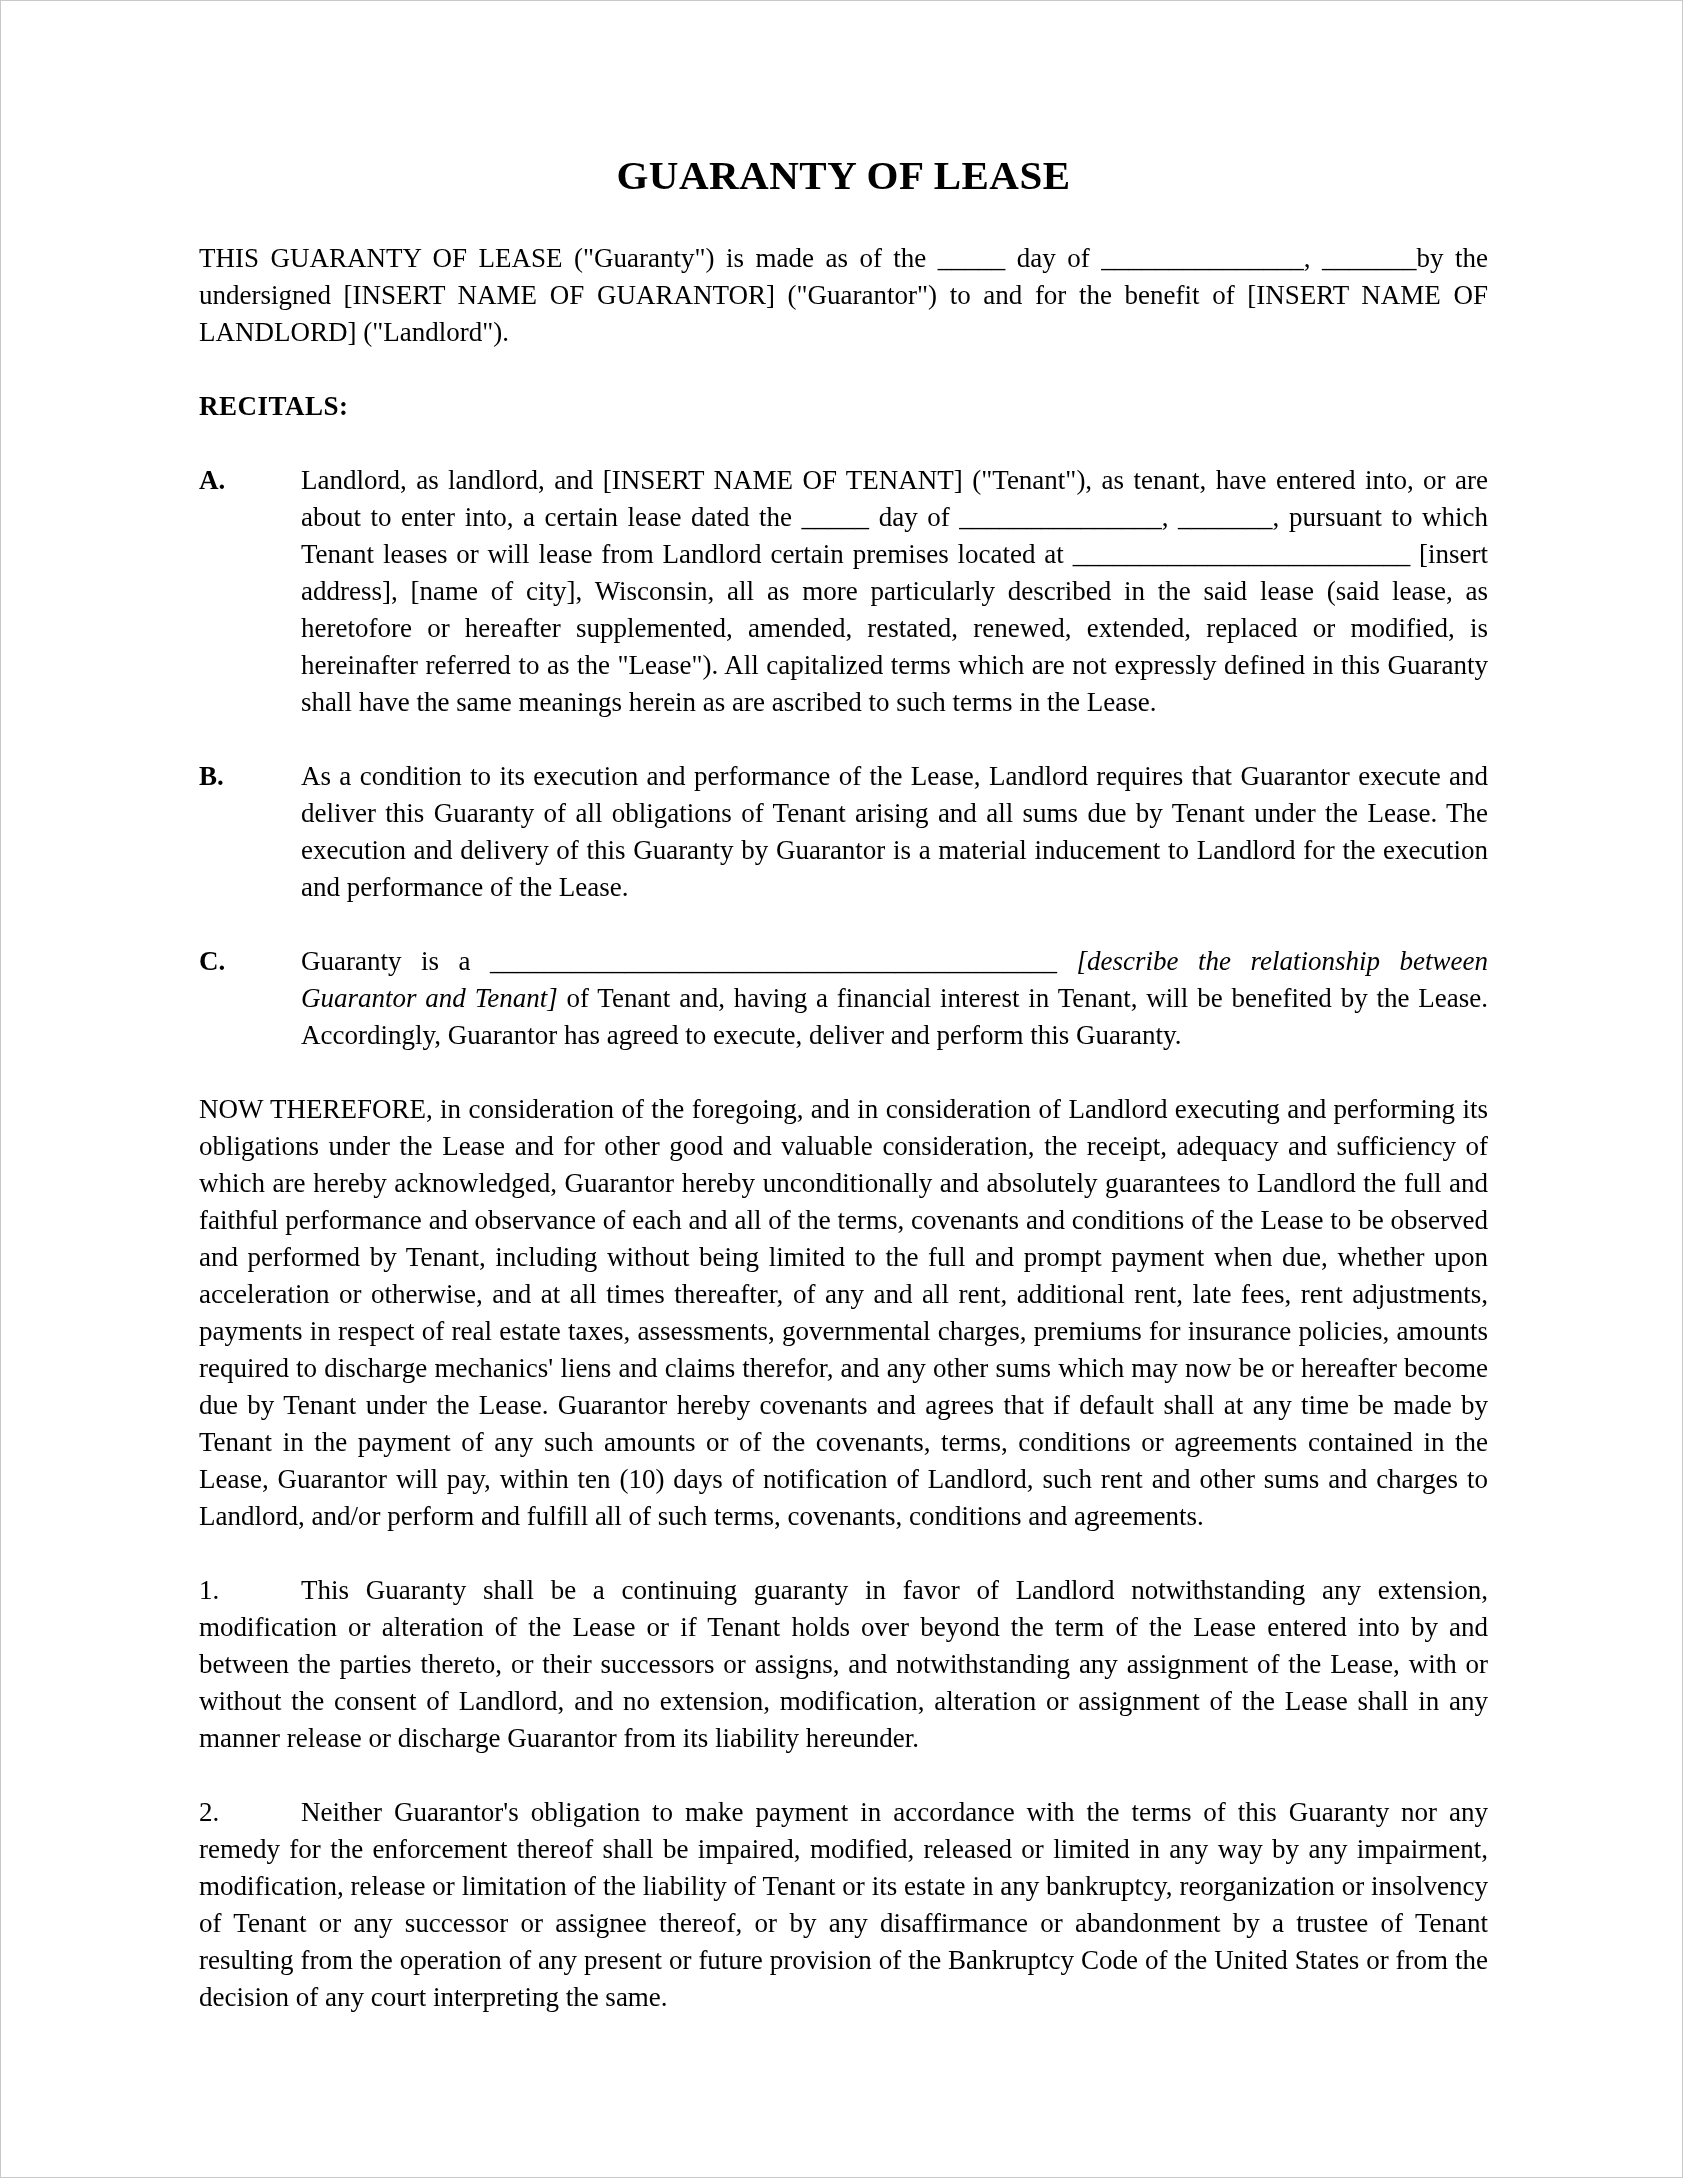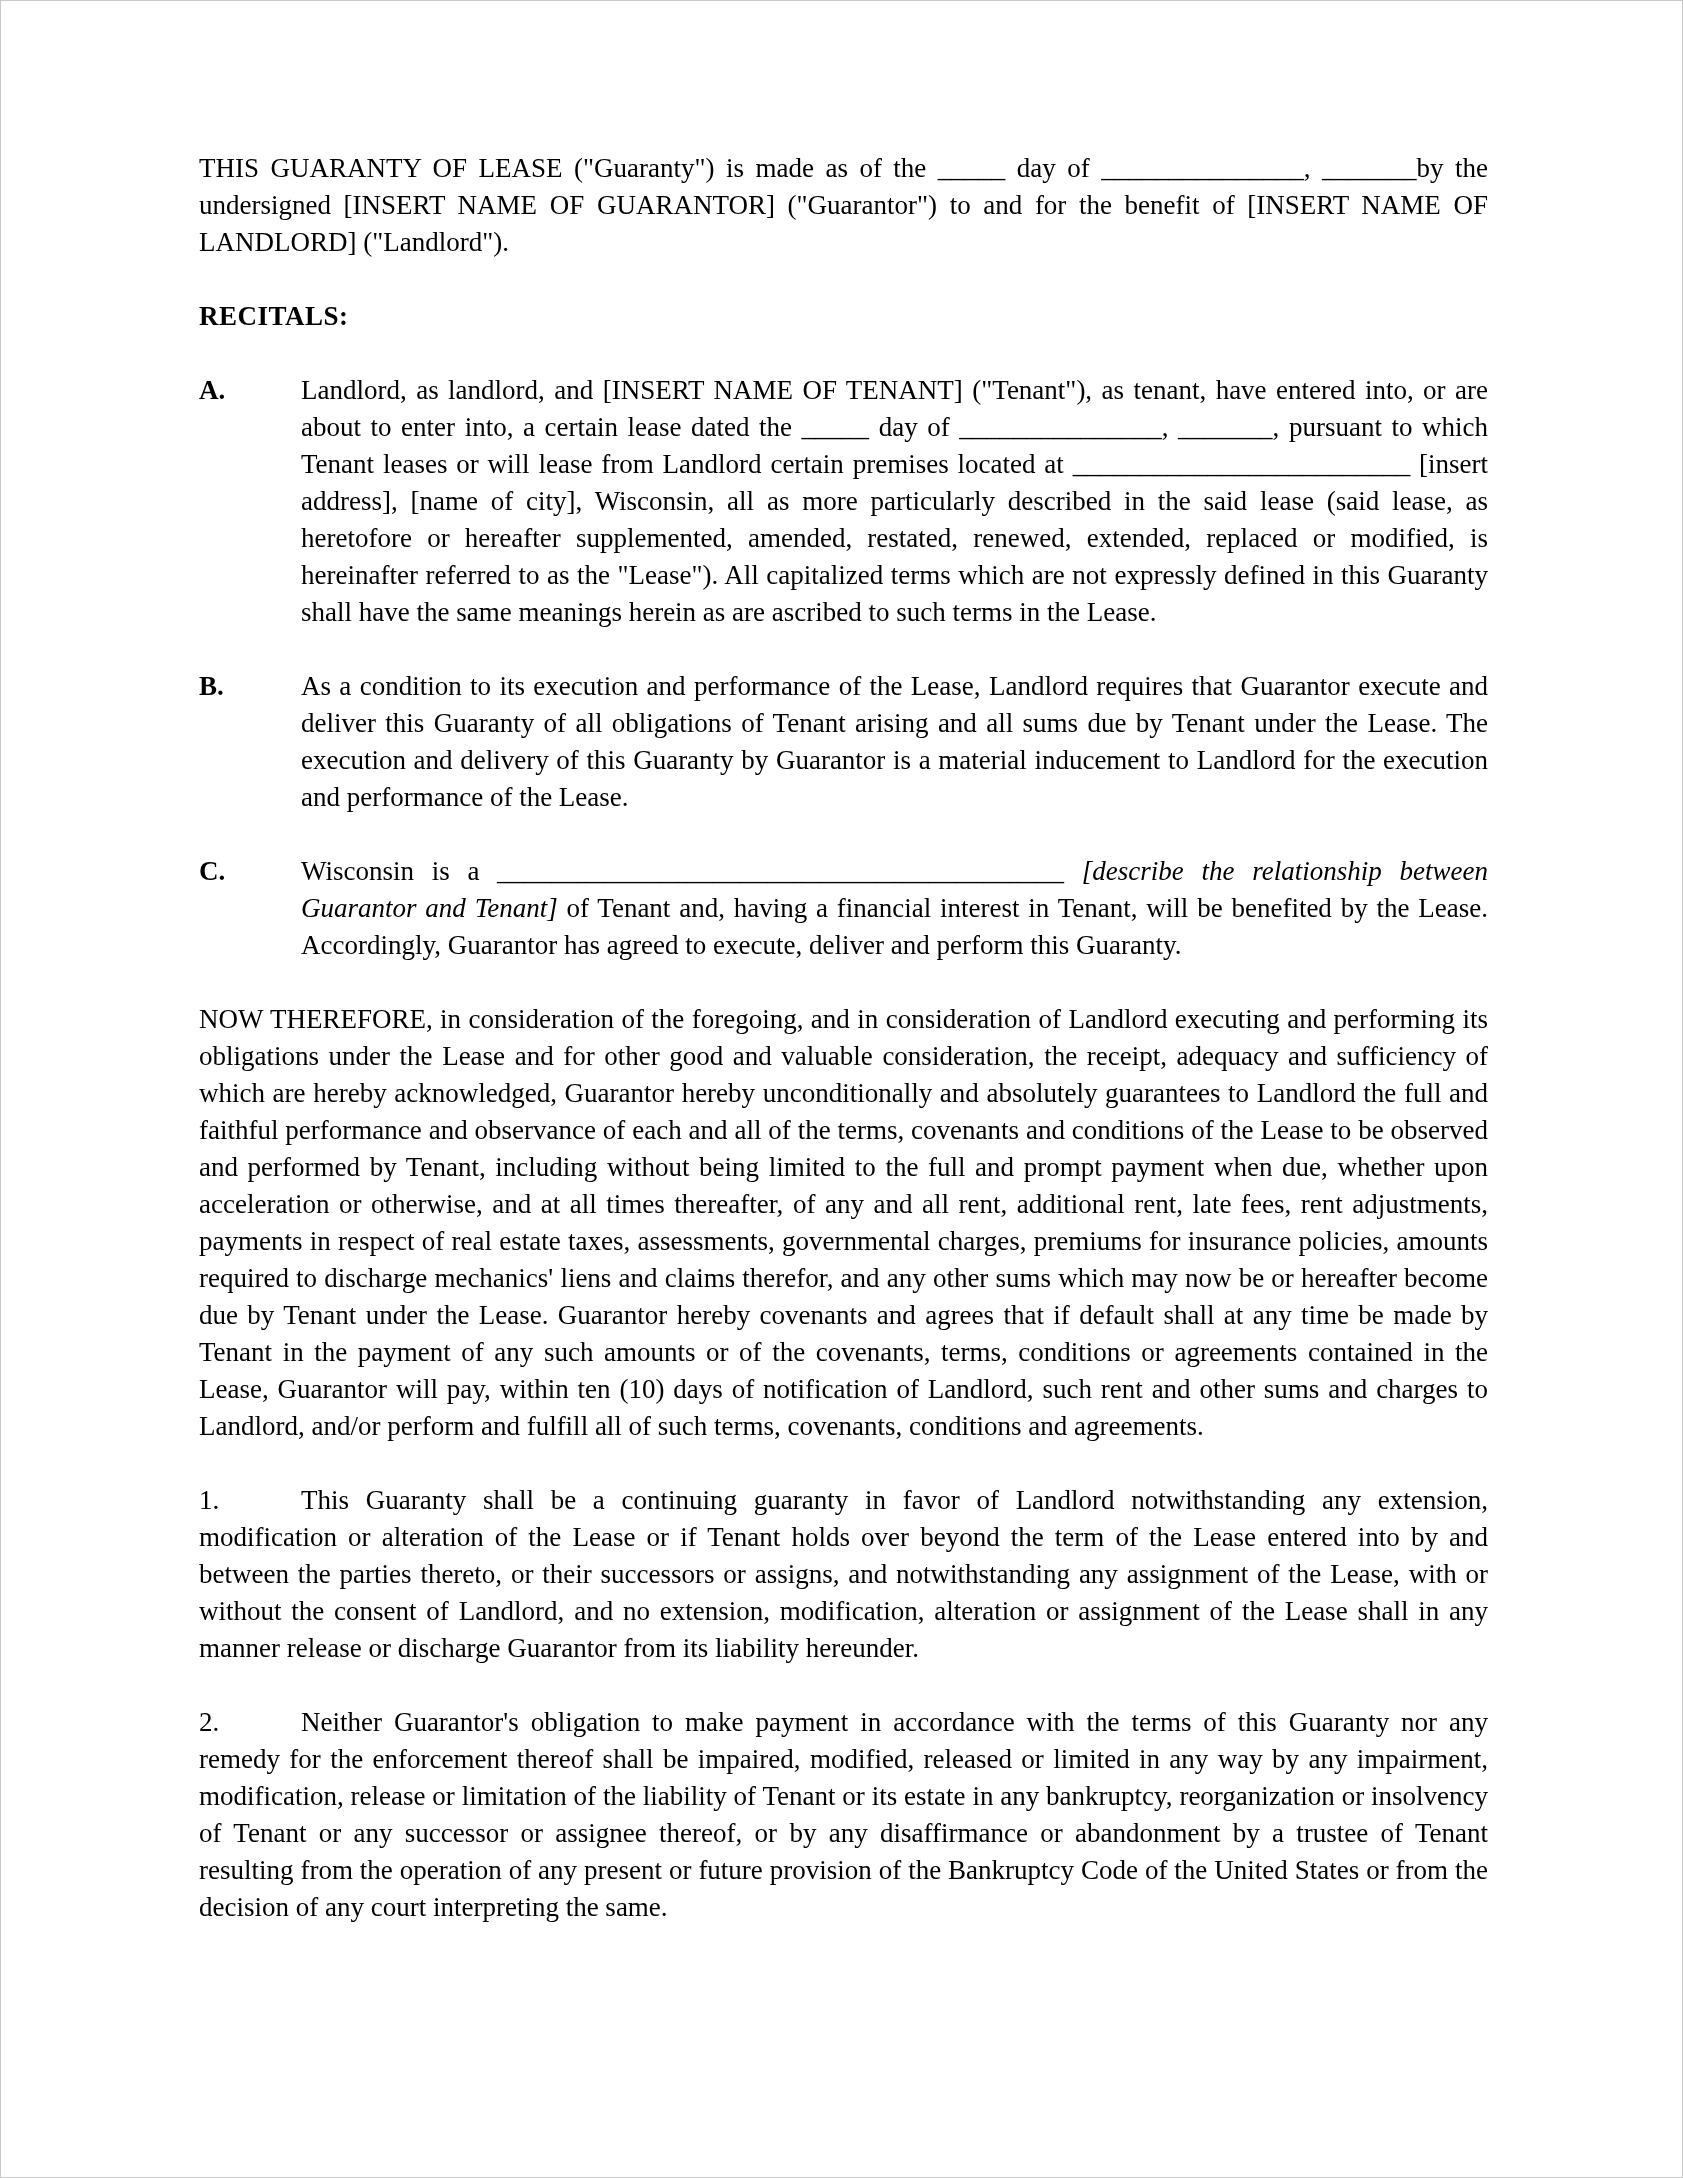--- a/index.html
+++ b/index.html
@@ -66,37 +66,38 @@
   .italic-seg {
     font-style: italic;
   }
 </style>
 </head>
 <body>
 
 <div class="page">
   <div class="content">
 
+    <h1 class="doc-title">GUARANTY OF LEASE</h1>
 
     <p class="body-par">THIS GUARANTY OF LEASE ("Guaranty") is made as of the _____ day of _______________, _______by the undersigned [INSERT NAME OF GUARANTOR] ("Guarantor") to and for the benefit of [INSERT NAME OF LANDLORD] ("Landlord").</p>
 
     <div class="recitals-heading">RECITALS:</div>
 
     <div class="recital">
       <span class="rec-label">A.</span>
       <span>Landlord, as landlord, and [INSERT NAME OF TENANT] ("Tenant"), as tenant, have entered into, or are about to enter into, a certain lease dated the _____ day of _______________, _______, pursuant to which Tenant leases or will lease from Landlord certain premises located at _________________________ [insert address], [name of city], Wisconsin, all as more particularly described in the said lease (said lease, as heretofore or hereafter supplemented, amended, restated, renewed, extended, replaced or modified, is hereinafter referred to as the "Lease"). All capitalized terms which are not expressly defined in this Guaranty shall have the same meanings herein as are ascribed to such terms in the Lease.</span>
     </div>
 
     <div class="recital">
       <span class="rec-label">B.</span>
       <span>As a condition to its execution and performance of the Lease, Landlord requires that Guarantor execute and deliver this Guaranty of all obligations of Tenant arising and all sums due by Tenant under the Lease. The execution and delivery of this Guaranty by Guarantor is a material inducement to Landlord for the execution and performance of the Lease.</span>
     </div>
 
     <div class="recital">
-      <span class="rec-label">C.</span><span>Wisconsin is a __________________________________________ </span><span class="italic-seg">[describe the relationship between Guarantor and Tenant]</span><span> of Tenant and, having a financial interest in Tenant, will be benefited by the Lease. Accordingly, Guarantor has agreed to execute, deliver and perform this Guaranty.</span>
+      <span class="rec-label">C.</span><span>Guaranty is a __________________________________________ </span><span class="italic-seg">[describe the relationship between Guarantor and Tenant]</span><span> of Tenant and, having a financial interest in Tenant, will be benefited by the Lease. Accordingly, Guarantor has agreed to execute, deliver and perform this Guaranty.</span>
     </div>
 
     <p class="body-par">NOW THEREFORE, in consideration of the foregoing, and in consideration of Landlord executing and performing its obligations under the Lease and for other good and valuable consideration, the receipt, adequacy and sufficiency of which are hereby acknowledged, Guarantor hereby unconditionally and absolutely guarantees to Landlord the full and faithful performance and observance of each and all of the terms, covenants and conditions of the Lease to be observed and performed by Tenant, including without being limited to the full and prompt payment when due, whether upon acceleration or otherwise, and at all times thereafter, of any and all rent, additional rent, late fees, rent adjustments, payments in respect of real estate taxes, assessments, governmental charges, premiums for insurance policies, amounts required to discharge mechanics' liens and claims therefor, and any other sums which may now be or hereafter become due by Tenant under the Lease. Guarantor hereby covenants and agrees that if default shall at any time be made by Tenant in the payment of any such amounts or of the covenants, terms, conditions or agreements contained in the Lease, Guarantor will pay, within ten (10) days of notification of Landlord, such rent and other sums and charges to Landlord, and/or perform and fulfill all of such terms, covenants, conditions and agreements.</p>
 
 
     <p class="body-par clause">
       <span class="num">1.</span><span>This Guaranty shall be a continuing guaranty in favor of Landlord notwithstanding any extension, modification or alteration of the Lease or if Tenant holds over beyond the term of the Lease entered into by and between the parties thereto, or their successors or assigns, and notwithstanding any assignment of the Lease, with or without the consent of Landlord, and no extension, modification, alteration or assignment of the Lease shall in any manner release or discharge Guarantor from its liability hereunder.</span>
     </p>
 
     <p class="body-par clause">

